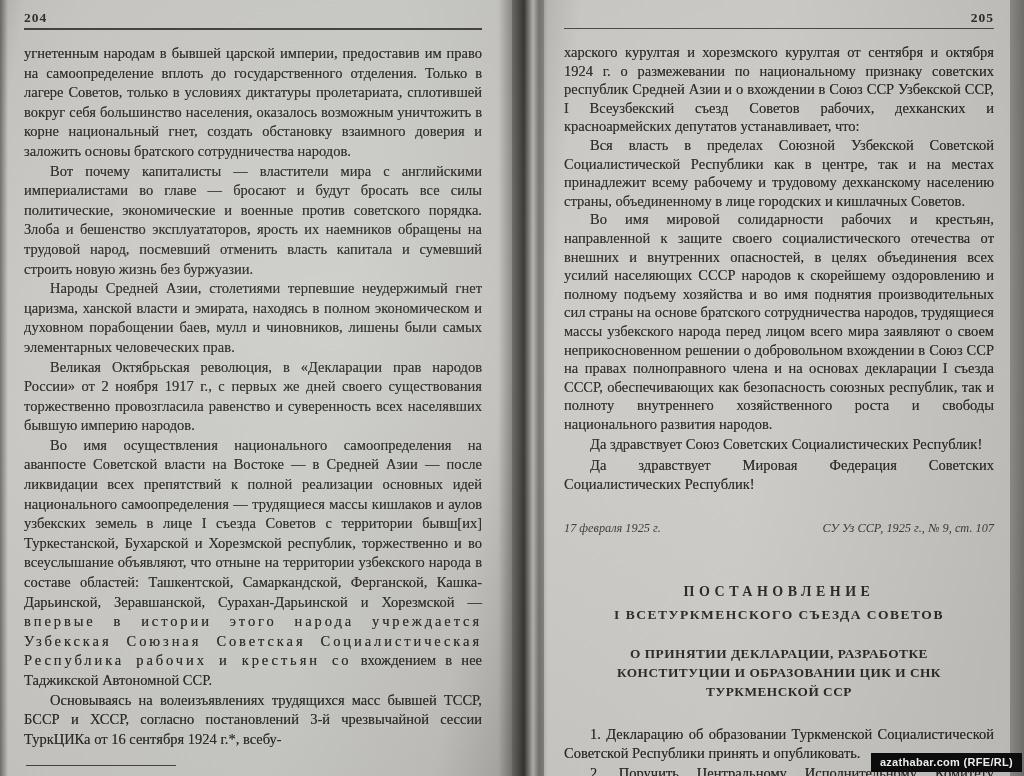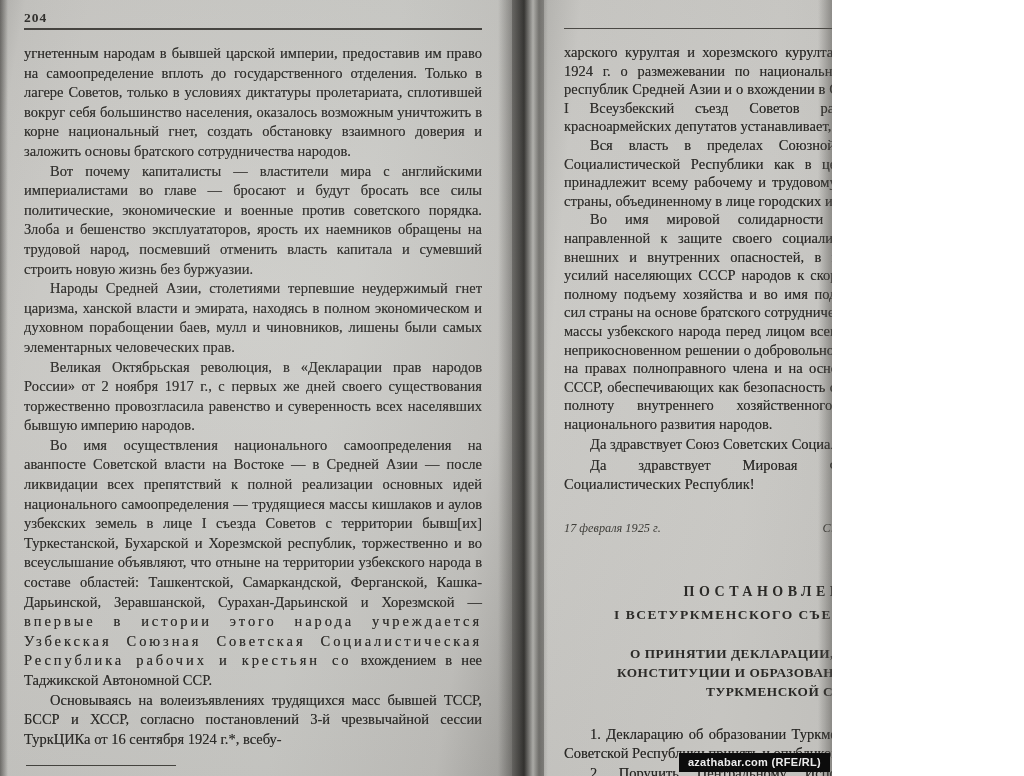--- a/index.html
+++ b/index.html
@@ -1,17 +1,17 @@
 <!DOCTYPE html>
 <html><head>
 <meta charset="utf-8">
 <style>
   html,body { margin:0; padding:0; }
   .stage {
-    position:relative; width:832px; height:776px; overflow:hidden;
+    position:relative; width:1024px; height:776px; overflow:hidden;
     background:#908f8b;
     font-family:"Liberation Serif", serif;
     color:#2b2a27;
   }
   
   .page { position:absolute; top:0; height:776px; box-sizing:border-box; }
   .page-left {
     left:0; width:512px;
     background:linear-gradient(100deg,#b5b4b0 0%, #c7c6c2 4%, #cbcac6 14%, #ccccc8 62%, #c3c2be 88%, #a9a8a4 99%);
     padding:6px 30px 0 24px;

